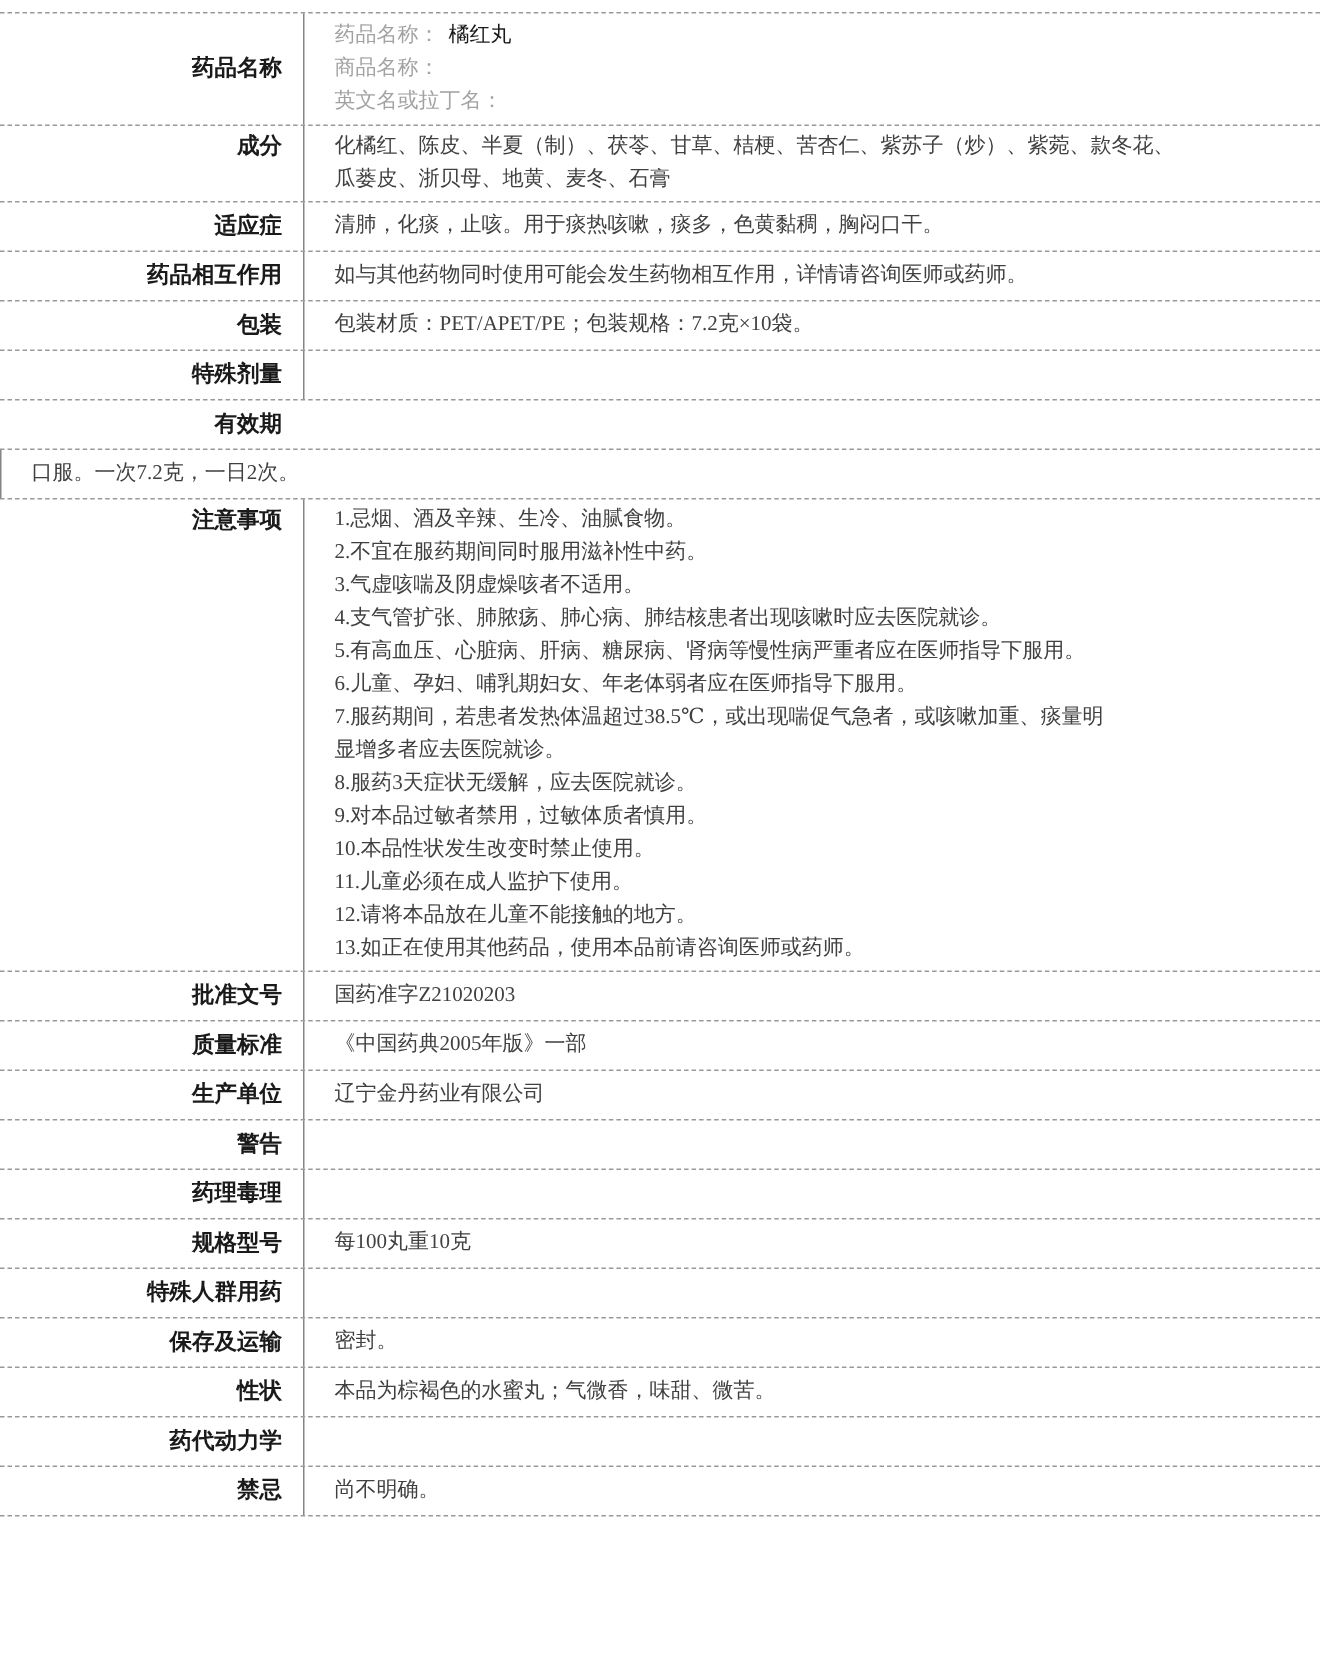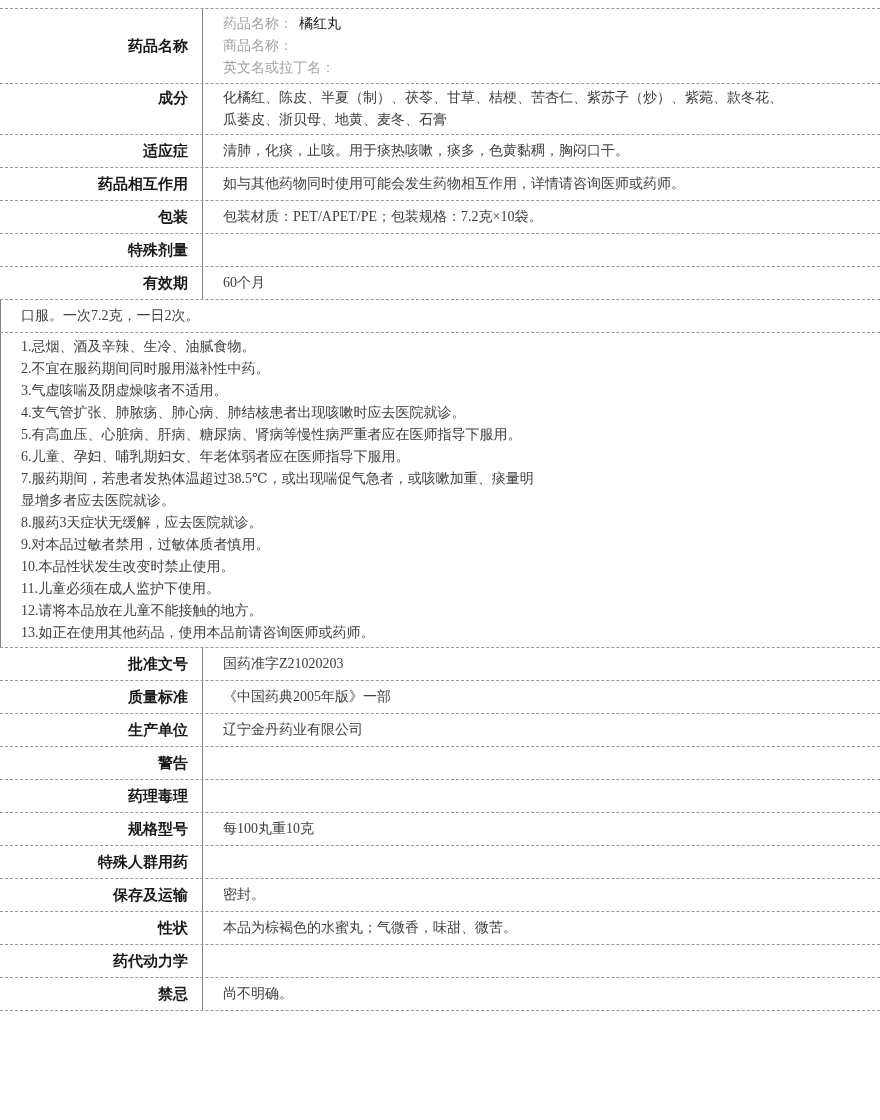--- a/index.html
+++ b/index.html
@@ -106,30 +106,28 @@
     </div>
   </div>
     <div class="row center">
     <div class="label-cell">特殊剂量</div>
     <div class="value-cell">
       <span class="value-text"></span>
     </div>
   </div>
     <div class="row center">
     <div class="label-cell">有效期</div>
-    <div class="value-cell">
-      <span class="value-text">60个月</span>
-    </div>
   </div>
     <div class="row center">
     <div class="value-cell">
       <span class="value-text">口服。一次7.2克，一日2次。</span>
     </div>
   </div>
     <div class="row top">
+    <div class="label-cell">注意事项</div>
     <div class="value-cell">
       <span class="value-text">1.忌烟、酒及辛辣、生冷、油腻食物。
 2.不宜在服药期间同时服用滋补性中药。
 3.气虚咳喘及阴虚燥咳者不适用。
 4.支气管扩张、肺脓疡、肺心病、肺结核患者出现咳嗽时应去医院就诊。
 5.有高血压、心脏病、肝病、糖尿病、肾病等慢性病严重者应在医师指导下服用。
 6.儿童、孕妇、哺乳期妇女、年老体弱者应在医师指导下服用。
 7.服药期间，若患者发热体温超过38.5℃，或出现喘促气急者，或咳嗽加重、痰量明
 显增多者应去医院就诊。
 8.服药3天症状无缓解，应去医院就诊。

